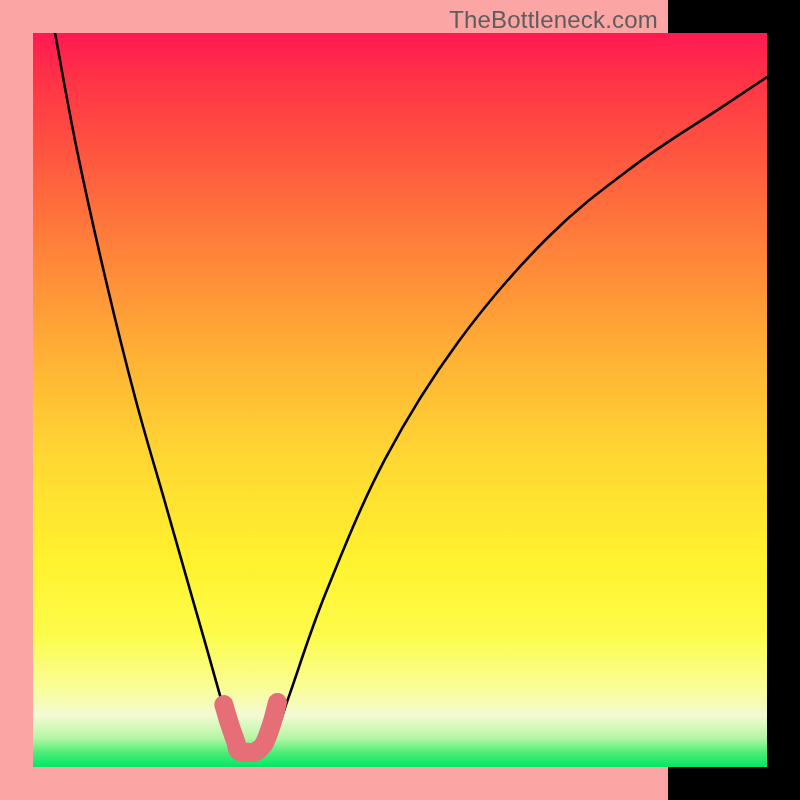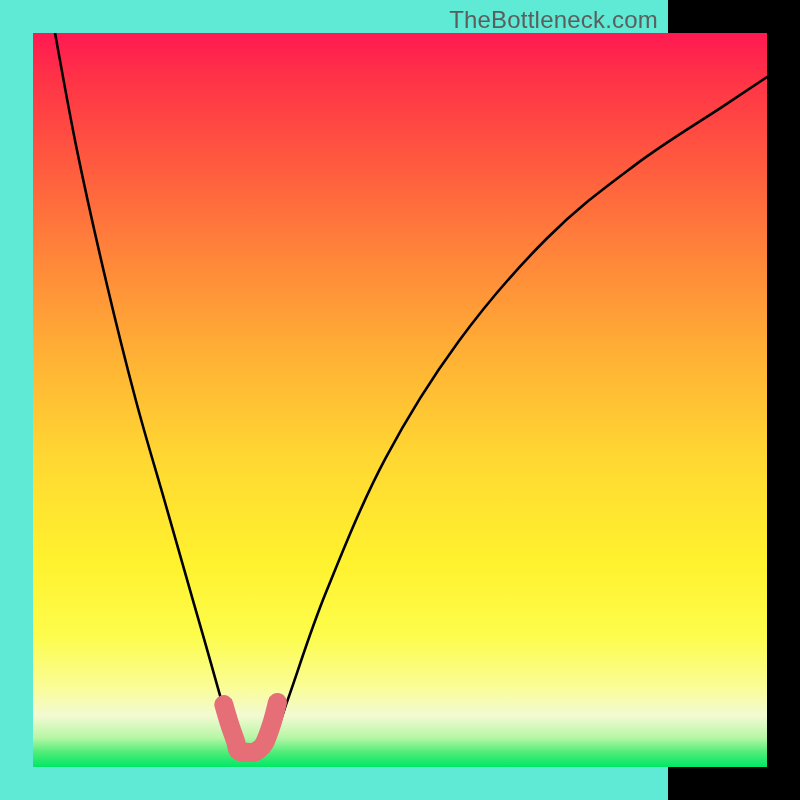--- a/index.html
+++ b/index.html
@@ -1,21 +1,21 @@
 <!DOCTYPE html>
 <html><head>
 <meta charset="utf-8">
 <style>
   * { margin: 0; padding: 0; box-sizing: border-box; }
   html, body { width: 800px; height: 800px; overflow: hidden; background: #000; }
   .frame {
     position: relative;
     width: 668px;
     height: 800px;
-    background: #5eead4;
+    background: #fca5a5;
   }
   .watermark {
     position: absolute;
     top: 6px;
     right: 10px;
     font-family: Arial, Helvetica, sans-serif;
     font-size: 24px;
     color: #5d5d5d;
     letter-spacing: 0.2px;
     z-index: 40;

